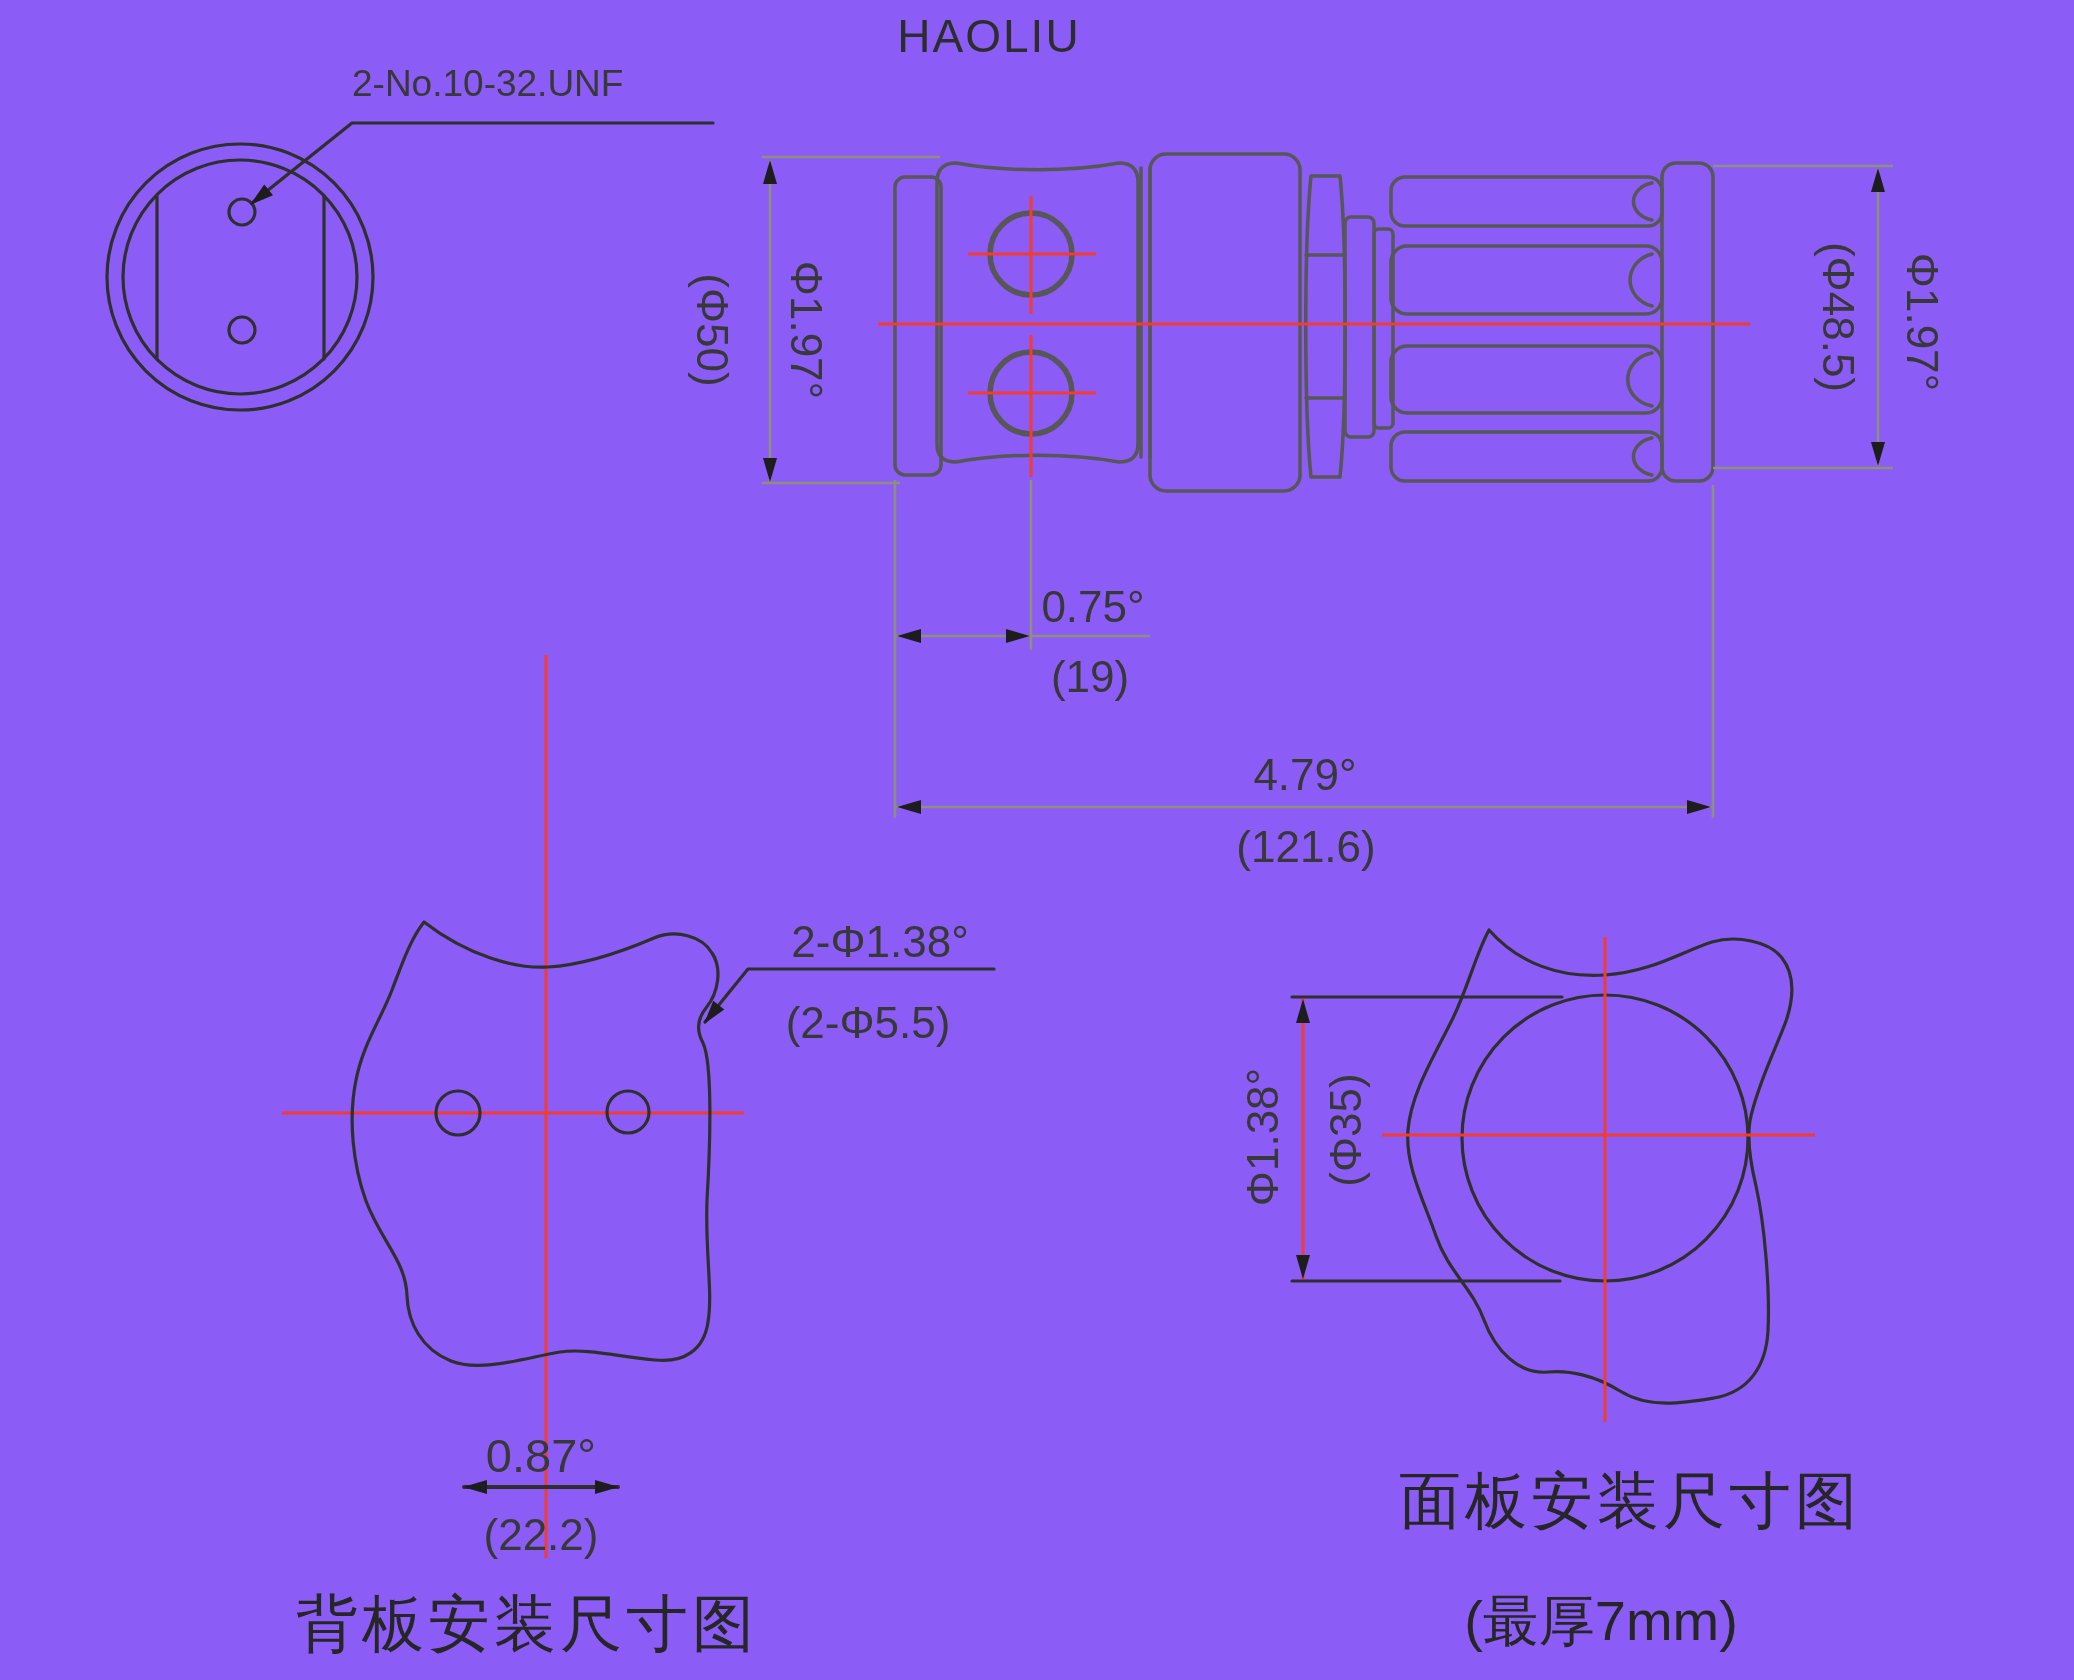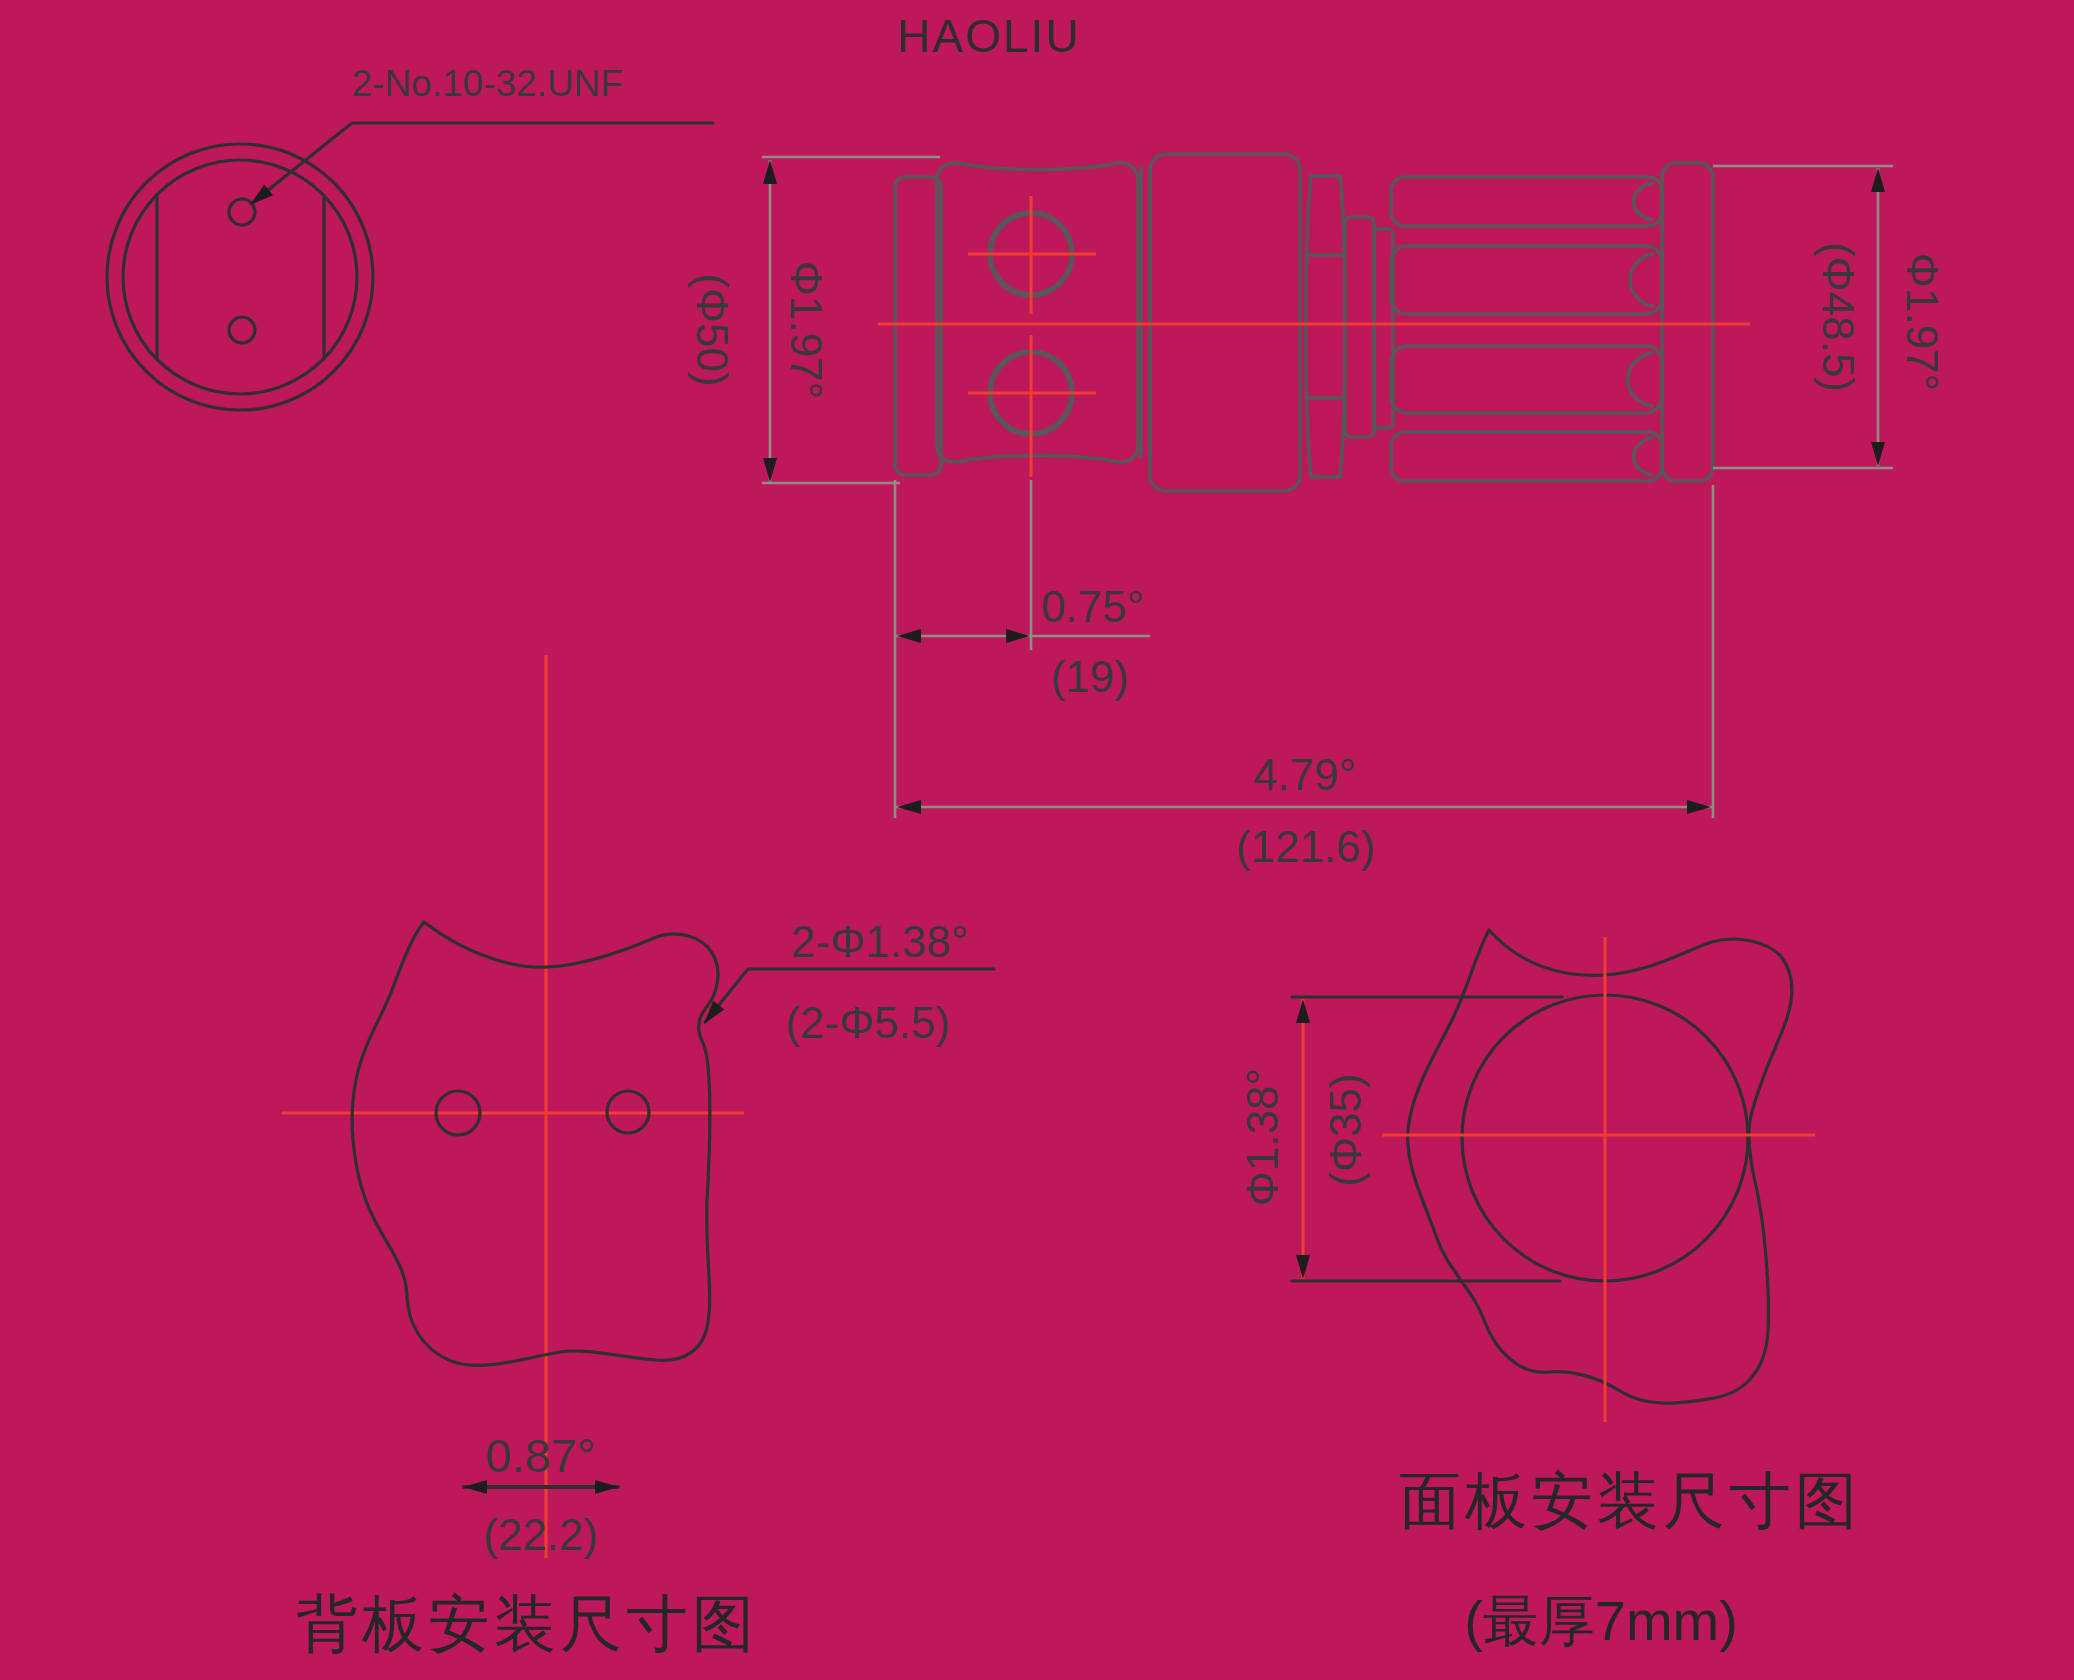--- a/index.html
+++ b/index.html
@@ -1,16 +1,16 @@
 <!DOCTYPE html>
 <html><head>
 <meta charset="utf-8">
 <style>
   html,body{margin:0;padding:0;background:#e8e8e6;}
-  .canvas{position:relative;width:2074px;height:1680px;background:#be185d;overflow:hidden;
+  .canvas{position:relative;width:2074px;height:1680px;background:#8b5cf6;overflow:hidden;
           font-family:"Liberation Sans",sans-serif;}
   svg{display:block}
   
   .body-line{stroke:#575757;stroke-width:3.5;fill:none;stroke-linecap:round;stroke-linejoin:round;}
   .ink-line{stroke:#2f2f2f;stroke-width:3.2;fill:none;stroke-linecap:round;stroke-linejoin:round;}
   .dim-line{stroke:#8e8e81;stroke-width:2.6;fill:none;stroke-linecap:butt;}
   .red-line{stroke:#f23b31;stroke-width:3;fill:none;stroke-linecap:butt;}
   .arrow{fill:#1d1d1d;stroke:none;}
   
   text{font-family:"Liberation Sans",sans-serif;fill:#383838;}

